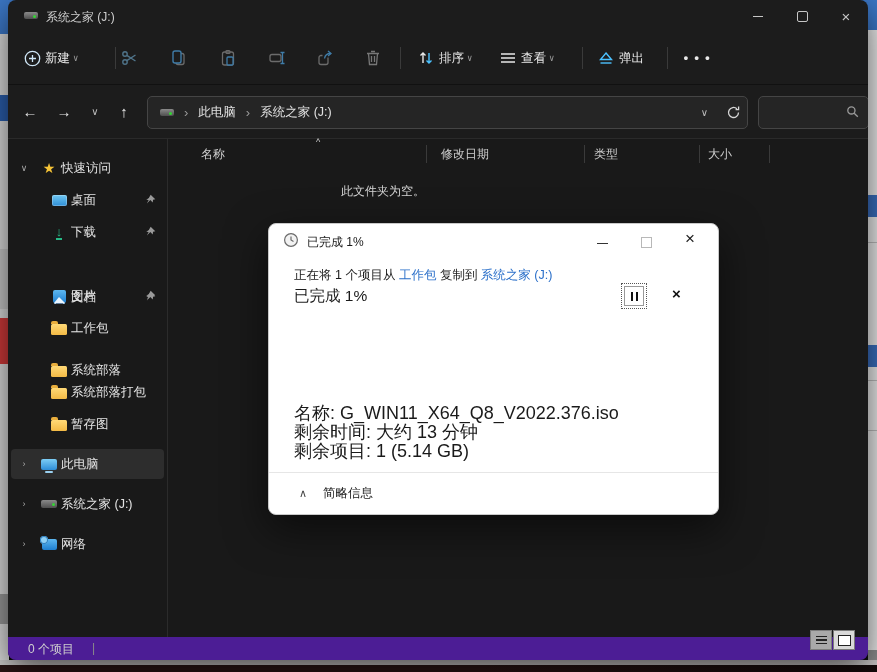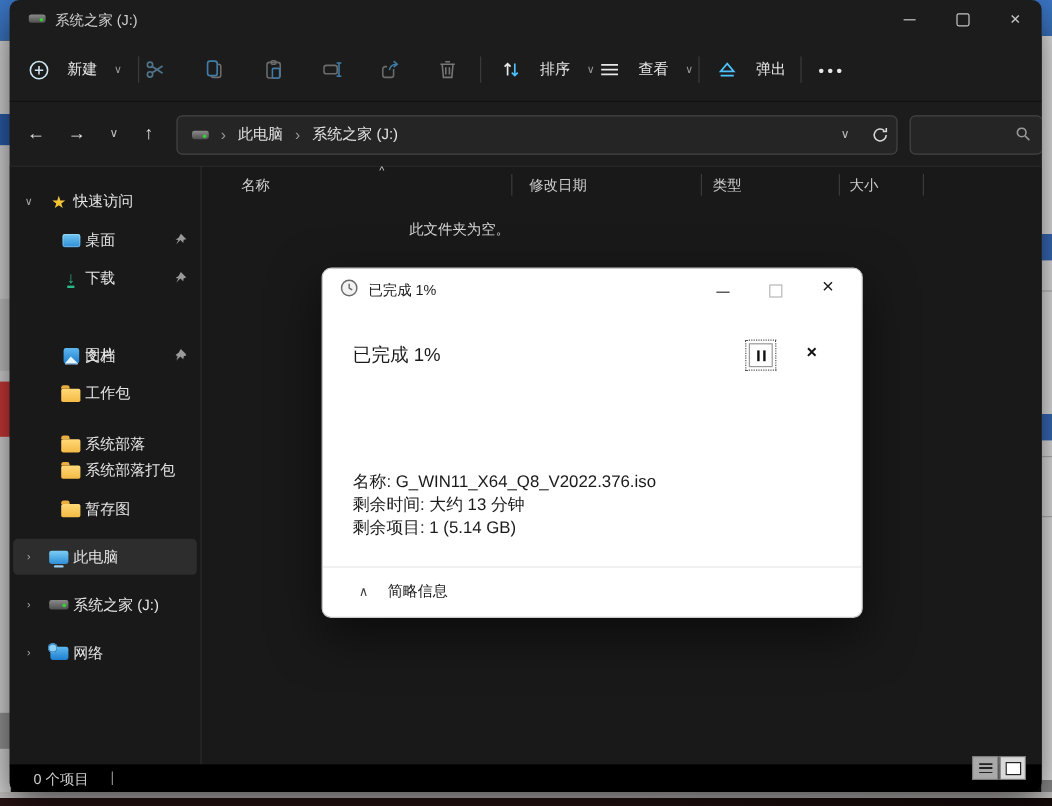--- a/index.html
+++ b/index.html
@@ -36,21 +36,21 @@
   .win-btn{position:absolute;top:0;width:44px;height:32px;display:flex;align-items:center;justify-content:center;}
   .wb-min{right:88px;}
   .wb-max{right:44px;}
   .wb-close{right:0;}
   .minbar{width:10px;height:1px;background:#c6c6c6;}
   .maxbox{width:9px;height:9px;border:1px solid #c6c6c6;border-radius:2px;}
   .closex{font-size:15px;color:#c6c6c6;line-height:1;}
 
   
   .toolbar{position:absolute;left:0;top:32px;width:100%;height:52px;border-bottom:1px solid #111;}
-  .tb-item{position:absolute;top:0;height:52px;display:flex;align-items:center;gap:14px;color:#e8e8e8;font-size:12.5px;}
+  .tb-item{position:absolute;top:0;height:52px;display:flex;align-items:center;gap:3px;color:#e8e8e8;font-size:12.5px;font-family:Liberation Mono, monospace;}
   .tb-sep{position:absolute;top:15px;width:1px;height:22px;background:#3a3a3a;}
   .tb-chev{font-size:9px;color:#9a9a9a;}
   .tb-ico{display:flex;align-items:center;justify-content:center;width:20px;height:20px;}
   .dots{letter-spacing:3px;color:#e8e8e8;font-size:13px;font-weight:bold;}
 
   
   .addrrow{position:absolute;left:0;top:85px;width:100%;height:53px;}
   .nav{position:absolute;top:0;height:53px;display:flex;align-items:center;justify-content:center;color:#e6e6e6;}
   .addrbox{position:absolute;left:139px;top:11px;width:599px;height:31px;background:#252525;
     border:1px solid #454545;border-radius:5px;display:flex;align-items:center;}
@@ -95,21 +95,21 @@
   .i-network:before{content:"";position:absolute;left:-2px;top:-3px;width:8px;height:8px;border-radius:50%;background:#8fd0f5;box-shadow:inset 0 0 0 1px #2e7fc0;}
 
   
   .content{position:absolute;left:160px;top:138px;width:700px;height:500px;}
   .hdr{position:absolute;top:8px;font-size:12px;color:#cfcfcf;}
   .hdr-sep{position:absolute;top:7px;width:1px;height:18px;background:#3a3a3a;}
   .sort-caret{position:absolute;top:-1px;font-size:9px;color:#cfcfcf;}
   .empty-text{position:absolute;left:173px;top:45px;font-size:12px;color:#d5d5d5;}
 
   
-  .statusbar{position:absolute;left:0;bottom:0;width:100%;height:23px;background:#000000;}
+  .statusbar{position:absolute;left:0;bottom:0;width:100%;height:23px;background:#4c1d95;}
   .status-text{position:absolute;left:20px;top:4px;font-size:12px;color:#cfcfcf;}
   .status-sep{position:absolute;left:84px;top:4px;font-size:12px;color:#8a8a8a;}
   .viewbtn{position:absolute;top:-7px;width:20px;height:18px;border:1px solid #7c7c7c;display:flex;align-items:center;justify-content:center;}
   .vb-details{right:36px;background:#a9a9a9;}
   .vb-icons{right:13px;background:#d9d9d9;}
   .vb-lines{width:11px;height:9px;background:repeating-linear-gradient(to bottom,#222 0 1.5px,transparent 1.5px 3.5px);}
   .vb-frame{width:11px;height:9px;border:1.5px solid #222;background:#fff;}
 
   
   .dialog{
@@ -132,21 +132,21 @@
   .dlg-cancel{position:absolute;left:403px;top:61px;font-size:15px;font-weight:bold;color:#111;}
   .graph{position:absolute;left:27px;top:86px;width:394px;height:84px;background:
     repeating-linear-gradient(to right,transparent 0 38.4px,#d9efd9 38.4px 39.4px),
     repeating-linear-gradient(to bottom,transparent 0 13px,#d9efd9 13px 14px),
     #ffffff;border:1px solid #b4b4b4;}
   .g-light{position:absolute;left:0;top:0;width:8px;height:100%;background:#a9dba1;}
   .g-dark{position:absolute;left:0;top:34px;width:8px;height:50px;background:#2db244;
     clip-path:polygon(0 8%,30% 0,100% 26%,100% 100%,0 100%);}
   .g-line{position:absolute;left:0;top:62px;width:100%;height:2px;background:#000;}
   .g-speed{position:absolute;right:5px;top:40px;font-size:12.5px;color:#111;background:#fff;padding:0 1px;}
-  .dlg-details{position:absolute;left:25px;top:168px;font-size:14px;line-height:19px;}
+  .dlg-details{position:absolute;left:25px;top:180px;font-size:18px;line-height:19px;}
   .dlg-div{position:absolute;left:0;top:248px;width:100%;height:1px;background:#e6e6e6;}
   .dlg-footer{position:absolute;left:30px;top:261px;display:flex;align-items:center;gap:16px;}
   .dlg-footer .chev{font-size:11px;color:#444;}
   .dlg-footer .lbl{font-size:12.5px;color:#1a1a1a;}
 
   svg{display:block;}
 </style>
 </head>
 <body>
 
@@ -503,20 +503,26 @@
           <circle cx="8" cy="8" r="6.4" fill="#f2f2f2"></circle>
           <path d="M8 4.5V8l2.5 1.5"></path>
         </g>
       </svg>
   </span>
   <span class="dlg-title">已完成 1%</span>
   <div class="dlg-min"></div>
   <div class="dlg-max"></div>
   <span class="dlg-close">×</span>
 
+  <div class="dlg-line1">
+    <span>正在将 1 个项目从</span>
+    <span class="dlg-link">工作包</span>
+    <span>复制到</span>
+    <span class="dlg-link">系统之家 (J:)</span>
+  </div>
 
   <div class="dlg-heading">已完成 1%</div>
   <div class="dlg-pause">
     <div class="inner">
         <div class="bar"></div>
         <div class="bar"></div>
       </div>
   </div>
   <span class="dlg-cancel">×</span>
 

